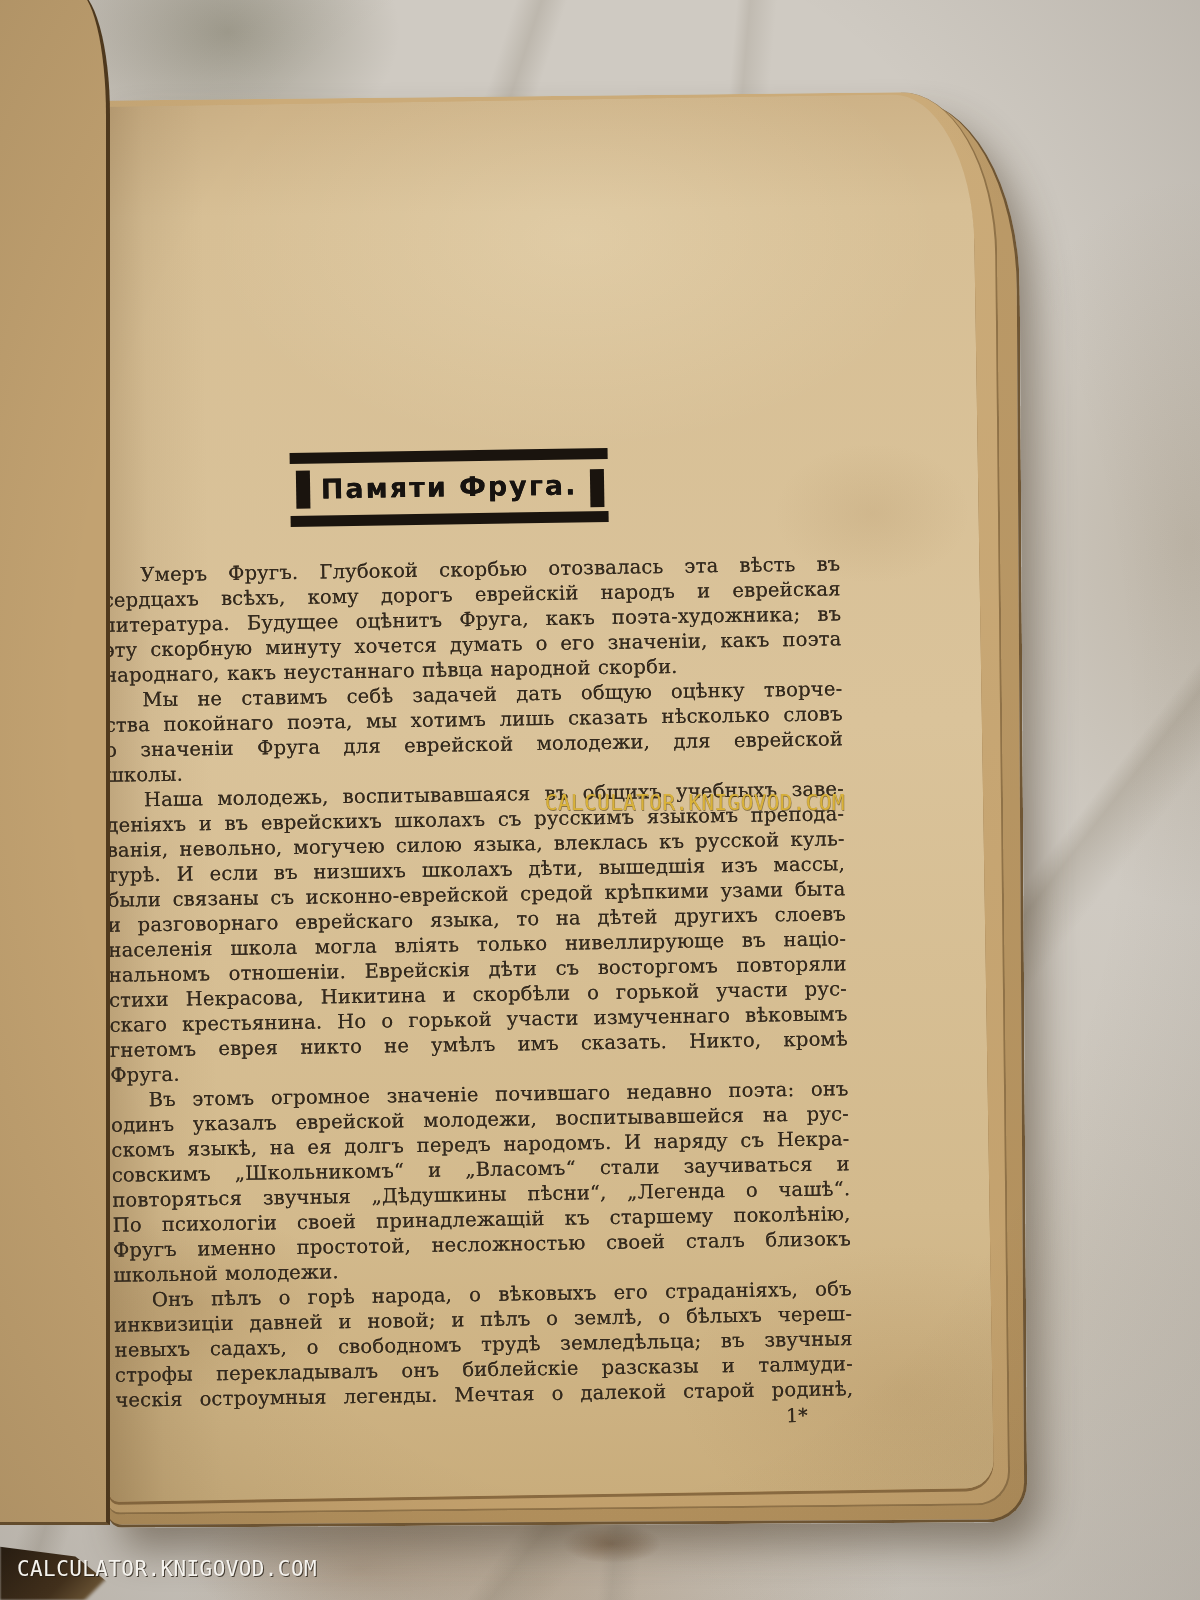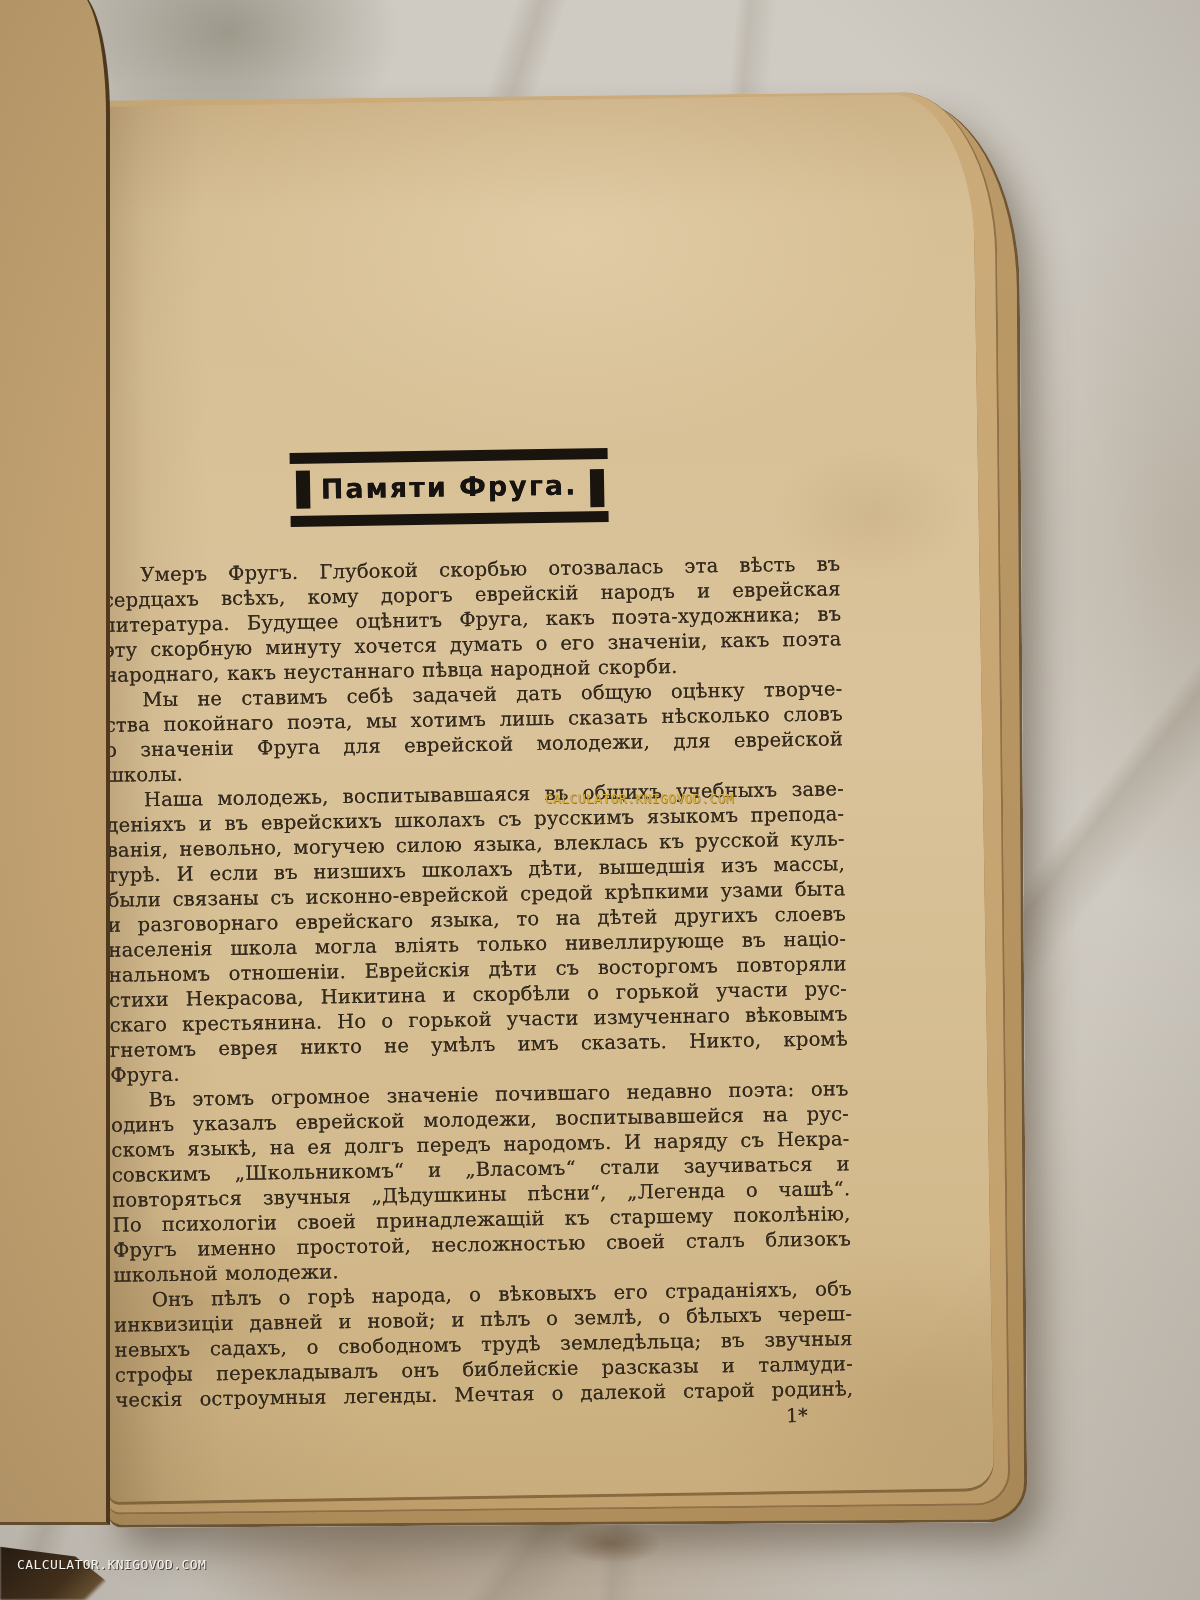--- a/index.html
+++ b/index.html
@@ -96,21 +96,21 @@
   .line.endline{text-align-last:left;}
   .sig-mark{
     position:absolute;left:600px;top:1308px;width:100px;
     text-align:right;font-size:19px;color:#33291d;
     text-shadow:0 0 0.5px rgba(51,41,29,0.85);
   }
   
   .wm{
     position:absolute;z-index:10;
     font-family:"DejaVu Sans Mono", monospace;
-    font-size:13px;letter-spacing:0.4px;white-space:nowrap;text-align:right;
+    font-size:21px;letter-spacing:0.4px;white-space:nowrap;text-align:right;
   }
   .wm-center{
     left:545px;top:791px;color:#d9b23a;
     text-shadow:0.5px 0.5px 0 rgba(70,50,10,0.55), -0.5px -0.5px 0 rgba(120,90,20,0.35);
   }
   .wm-bottom{
     left:17px;top:1557px;color:#f5f3ee;
     text-shadow:1px 1px 0 rgba(40,32,22,0.8);
   }
   .photo-vignette{

